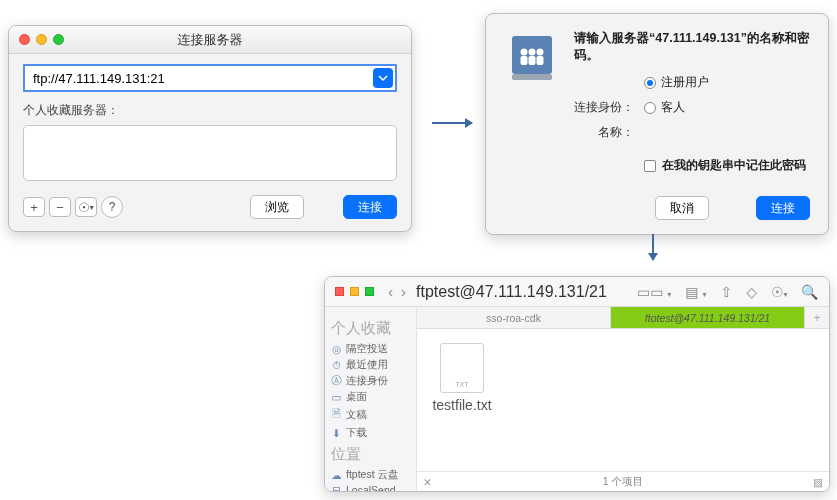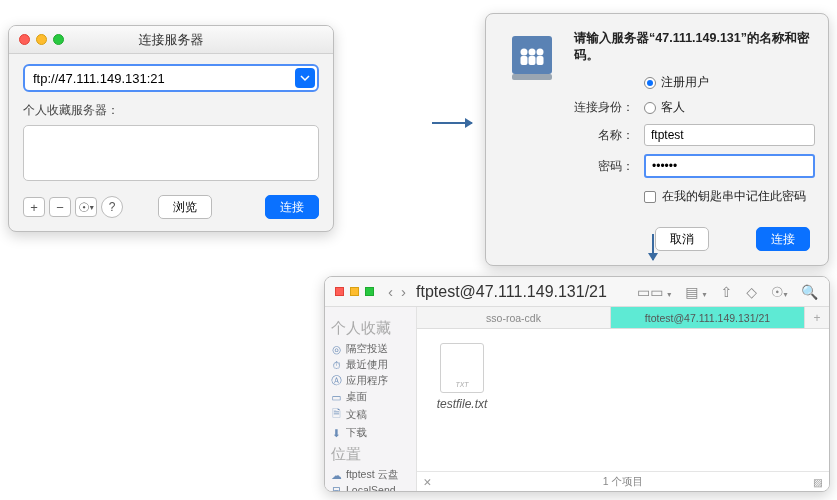--- a/index.html
+++ b/index.html
@@ -7,29 +7,29 @@
   .window { position: absolute; background: #f3f3f3; border: 1px solid #bdbdbd; border-radius: 8px; box-shadow: 0 4px 14px rgba(0,0,0,0.18); overflow: hidden; }
   .titlebar { height: 28px; display: flex; align-items: center; position: relative; background: linear-gradient(#fafafa,#e9e9e9); border-bottom: 1px solid #d0d0d0; }
   .traffic { position: absolute; left: 10px; top: 8px; display: flex; gap: 6px; }
   .traffic .dot { width: 11px; height: 11px; border-radius: 50%; }
   .dot.red { background: #ff5f57; border:1px solid #e24238; }
   .dot.yellow { background: #febc2e; border:1px solid #d8a012; }
   .dot.green { background: #28c840; border:1px solid #1faa30; }
   .title { margin: 0 auto; font-size: 13px; font-weight: 500; color:#333; }
   .body { padding: 10px 14px 12px; }
   .addr-wrap { position: relative; }
-  .addr { width: 100%; height: 28px; border: 2px solid #4f8ef7; border-radius: 6px; padding: 0 30px 0 8px; background: #fff; font-size: 13px; outline:none; }
+  .addr { width: 100%; height: 28px; border: 2px solid #4f8ef7; border-radius: 1px; padding: 0 30px 0 8px; background: #fff; font-size: 13px; outline:none; }
   .addr-chevron { position:absolute; right:4px; top:4px; width:20px; height:20px; background:#0a71ff; border-radius:4px; display:flex; align-items:center; justify-content:center; }
   .label { font-size: 12px; color:#444; margin-top:10px; }
   .fav-box { margin-top:6px; background:#fff; border:1px solid #c5c5c5; border-radius:5px; height:56px; }
   .toolbar-row { display:flex; align-items:center; justify-content:space-between; margin-top:14px; }
   .mini-btns { display:flex; gap:4px; align-items:center; }
   .mini { width:22px; height:20px; border:1px solid #bbb; border-radius:4px; background:#fff; display:flex; align-items:center; justify-content:center; font-size:13px; color:#555; cursor:pointer; }
   .help { width:22px; height:22px; border:1px solid #bbb; border-radius:50%; background:#fff; display:flex; align-items:center; justify-content:center; font-size:12px; color:#555; cursor:pointer; }
-  .right-btns { display:flex; gap:14px; }
+  .right-btns { display:flex; gap:0; }
   .btn { height:24px; padding:0 14px; border-radius:5px; font-size:12px; cursor:pointer; border:1px solid #bbb; background:#fff; }
   .btn.primary { background:#0a71ff; color:#fff; border-color:#0a71ff;margin-left:39px; }
 
   
   .auth-body { display:flex; padding:16px 18px 14px; gap:14px; }
   .srv-icon { width:56px; height:56px; color:#3a6aa0; display:flex; align-items:flex-start; }
   .auth-main { flex:1; }
   .auth-title { font-size:12.5px; font-weight:600; color:#222; margin-bottom:10px; }
   .row { display:flex; align-items:center; margin-bottom:8px; }
   .rowlbl { width:70px; text-align:right; padding-right:10px; font-size:12px; color:#333; }
@@ -49,41 +49,41 @@
   .chev { cursor:pointer; }
   .path { margin-left:10px; font-size:16px; color:#333; font-weight:500; }
   .top-icons { margin-left:auto; margin-right:10px; display:flex; gap:14px; color:#888; font-size:14px; align-items:center; }
   .finder-body { display:flex; flex:1; min-height:0; }
   .sidebar { width:92px; background:#f5f4f6; border-right:1px solid #e2e2e2; padding:8px 6px; font-size:10.5px; color:#777; overflow:hidden; }
   .sb-head { font-size:15px; color:#aaa; margin:4px 0 3px; }
   .sb-item { display:flex; align-items:center; gap:4px; padding:1px 0; color:#666; cursor:pointer; white-space:nowrap; }
   .sb-ico { width:11px; text-align:center; color:#6b8db8; }
   .tabs { height:22px; display:flex; background:#f4f4f4; border-bottom:1px solid #ddd; }
   .tab { flex:1; display:flex; align-items:center; justify-content:center; font-size:10.5px; color:#888; border-right:1px solid #ddd; cursor:pointer; }
-  .tab.active { background:#5eead4; color:#555; }
+  .tab.active { background:#84cc16; color:#555;font-style:italic; }
   .tab-add { width:24px; display:flex; align-items:center; justify-content:center; color:#aaa; cursor:pointer; }
   .content { flex:1; display:flex; flex-direction:column; background:#fff; }
   .files { flex:1; padding:14px; }
-  .file { width:62px; text-align:center; font-size:12px; color:#555; cursor:pointer;font-style:italic; }
+  .file { width:62px; text-align:center; font-size:14px; color:#555; cursor:pointer; }
   .file-ico { width:44px; height:50px; margin:0 auto 4px; border:1px solid #d0d0d0; border-radius:3px; background:#fff; position:relative; }
   .file-ico::after { content:"TXT"; position:absolute; bottom:4px; left:0; right:0; font-size:7px; color:#aaa; }
   .status { height:20px; border-top:1px solid #e5e5e5; display:flex; align-items:center; justify-content:center; font-size:10.5px; color:#888; position:relative; }
   .status .x { position:absolute; left:6px; cursor:pointer; color:#999; }
   .status .r { position:absolute; right:6px; cursor:pointer; color:#999; }
 
   .arrow { position:absolute; color:#3a6aa0; }
   .arrow.h { width:40px; height:2px; background:#3a6aa0; }
   .arrow.h::after { content:""; position:absolute; right:-1px; top:-4px; border-left:8px solid #3a6aa0; border-top:5px solid transparent; border-bottom:5px solid transparent; }
   .arrow.v { width:2px; height:26px; background:#3a6aa0; }
   .arrow.v::after { content:""; position:absolute; bottom:-1px; left:-4px; border-top:8px solid #3a6aa0; border-left:5px solid transparent; border-right:5px solid transparent; }
 </style>
 </head>
 <body>
 
-<div class="window" style="left:8px; top:25px; width:326px;">
+<div class="window" style="left:8px; top:25px; width:404px;">
   <div class="titlebar">
     <div class="traffic">
       <div class="dot red"></div>
       <div class="dot yellow"></div>
       <div class="dot green"></div>
     </div>
     <div class="title">连接服务器</div>
   </div>
   <div class="body">
     <div class="addr-wrap">
@@ -136,27 +136,22 @@
         <span class="radio checked"></span>
         <span class="radio-lbl">注册用户</span>
       </div>
       <div class="row">
         <div class="rowlbl">连接身份：</div>
         <span class="radio"></span>
         <span class="radio-lbl">客人</span>
       </div>
       <div class="row">
         <div class="rowlbl">名称：</div>
-        <input class="txt" value="ftptest" style="">
-      </div>
-      <div class="row">
-        <div class="rowlbl">密码：</div>
-        <input class="txt focused" value="••••••" style="">
-      </div>
-      <div class="row" style="margin-top:10px;">
+      </div>
+      <div class="row" style="margin-top:16px;font-weight:bold;">
         <div class="rowlbl"></div>
         <span class="cb"></span>
         <span style="font-size:12px;">在我的钥匙串中记住此密码</span>
       </div>
     </div>
   </div>
   <div class="auth-foot">
     <button class="btn">取消</button>
     <button class="btn primary">连接</button>
   </div>
@@ -191,21 +186,21 @@
       <div class="sb-item">
           <span class="sb-ico">◎</span>
           <span>隔空投送</span>
         </div>
       <div class="sb-item">
           <span class="sb-ico">⏱</span>
           <span>最近使用</span>
         </div>
       <div class="sb-item">
           <span class="sb-ico">Ⓐ</span>
-          <span>应用程序</span>
+          <span>连接身份</span>
         </div>
       <div class="sb-item">
           <span class="sb-ico">▭</span>
           <span>桌面</span>
         </div>
       <div class="sb-item">
           <span class="sb-ico">🗎</span>
           <span>文稿</span>
         </div>
       <div class="sb-item">

